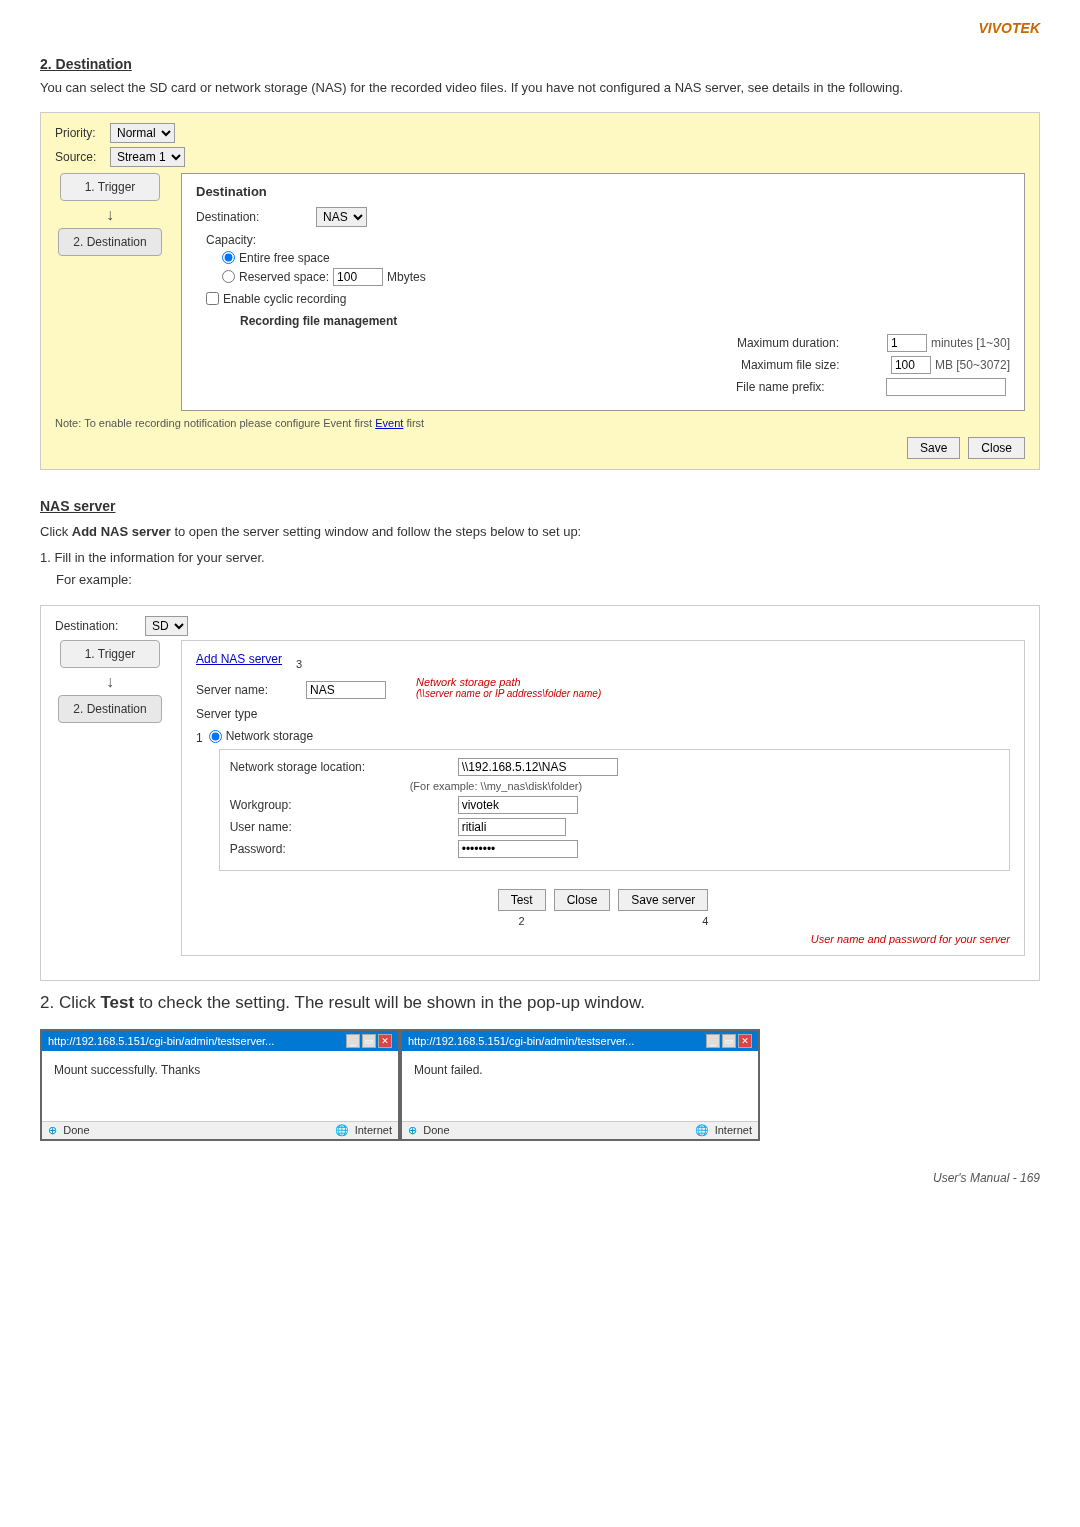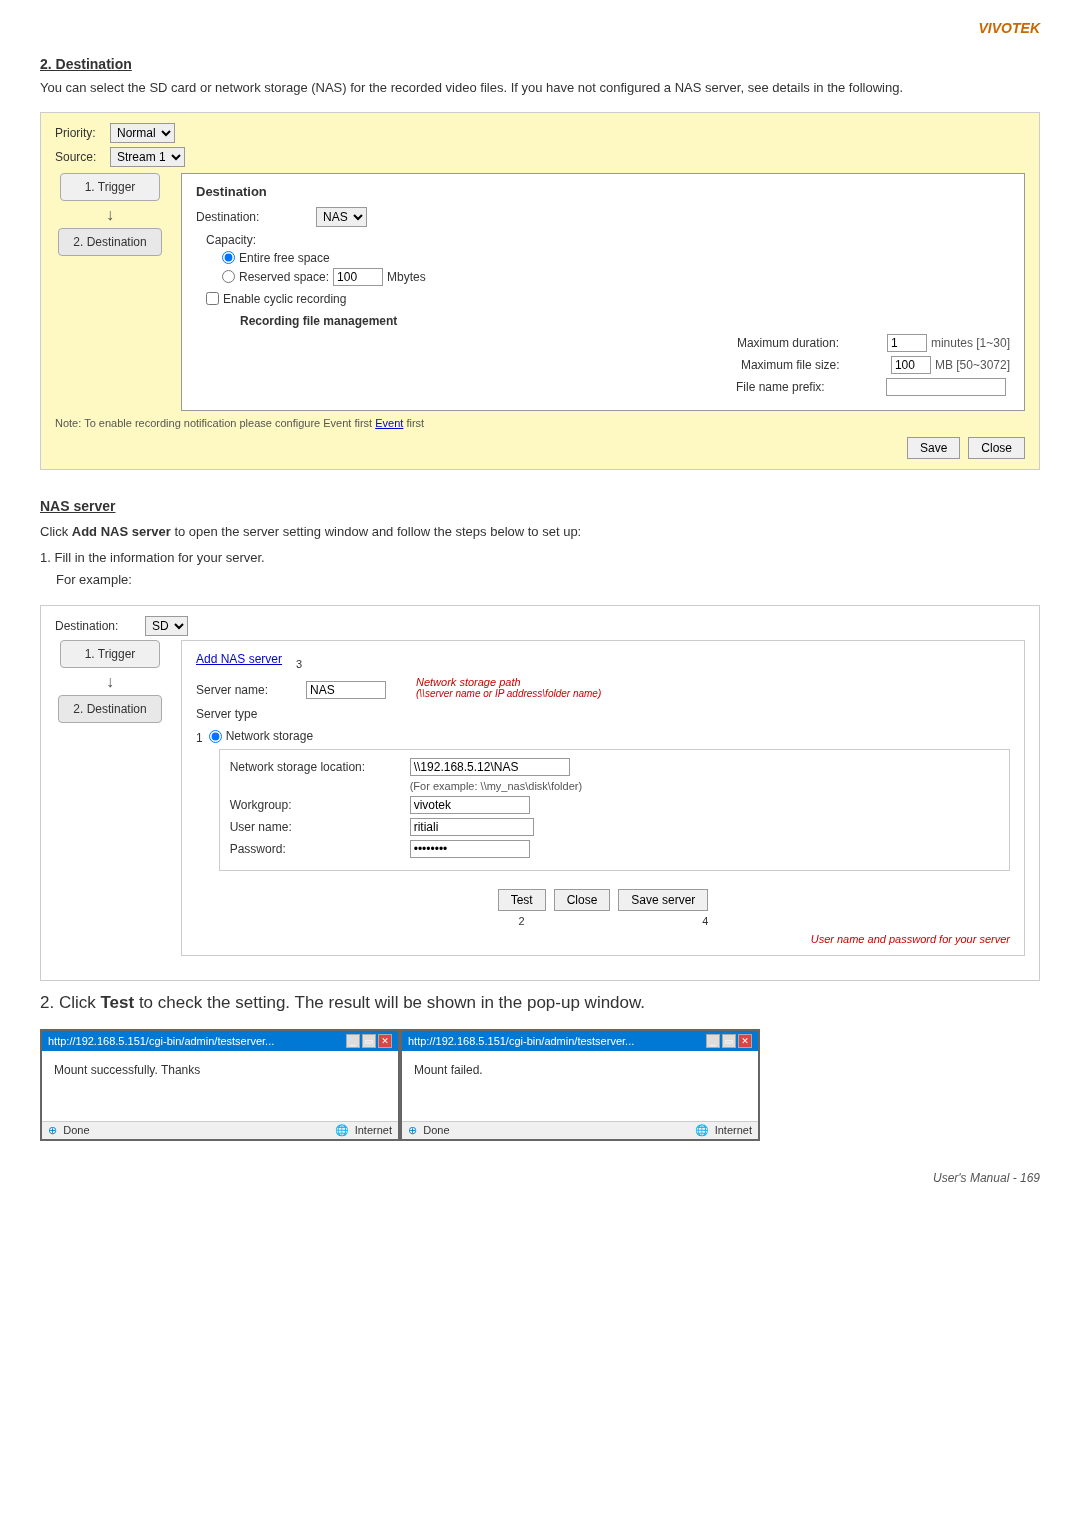--- a/index.html
+++ b/index.html
@@ -296,20 +296,21 @@
       padding: 8px 10px;
       margin-left: 10px;
       margin-bottom: 8px;
     }
 
     .storage-row {
       display: flex;
       align-items: center;
       font-size: 12px;
       margin-bottom: 4px;
+      gap: 48px;
     }
 
     .storage-row label {
       width: 180px;
       font-size: 12px;
     }
 
     .storage-row input[type=text] {
       width: 150px;
       font-size: 12px;
@@ -568,21 +569,21 @@
               </div>
               <div class="storage-example">(For example: \\my_nas\disk\folder)</div>
 
               <div class="storage-row">
                 <label>Workgroup:</label>
                 <input type="text" value="vivotek" style="width: 120px; font-size: 12px; border: 1px solid rgb(153, 153, 153); padding: 1px 3px;">
               </div>
 
               <div class="storage-row">
                 <label>User name:</label>
-                <input type="text" value="ritiali" style="width: 124px; font-size: 12px; border: 1px solid rgb(153, 153, 153); padding: 1px 3px;">
+                <input type="text" value="ritiali" style="width: 108px; font-size: 12px; border: 1px solid rgb(153, 153, 153); padding: 1px 3px;">
               </div>
 
               <div class="storage-row">
                 <label>Password:</label>
                 <input type="password" value="password" style="width: 120px; font-size: 12px; border: 1px solid rgb(153, 153, 153); padding: 1px 3px;">
               </div>
             </div>
           </div>
         </div>
 

